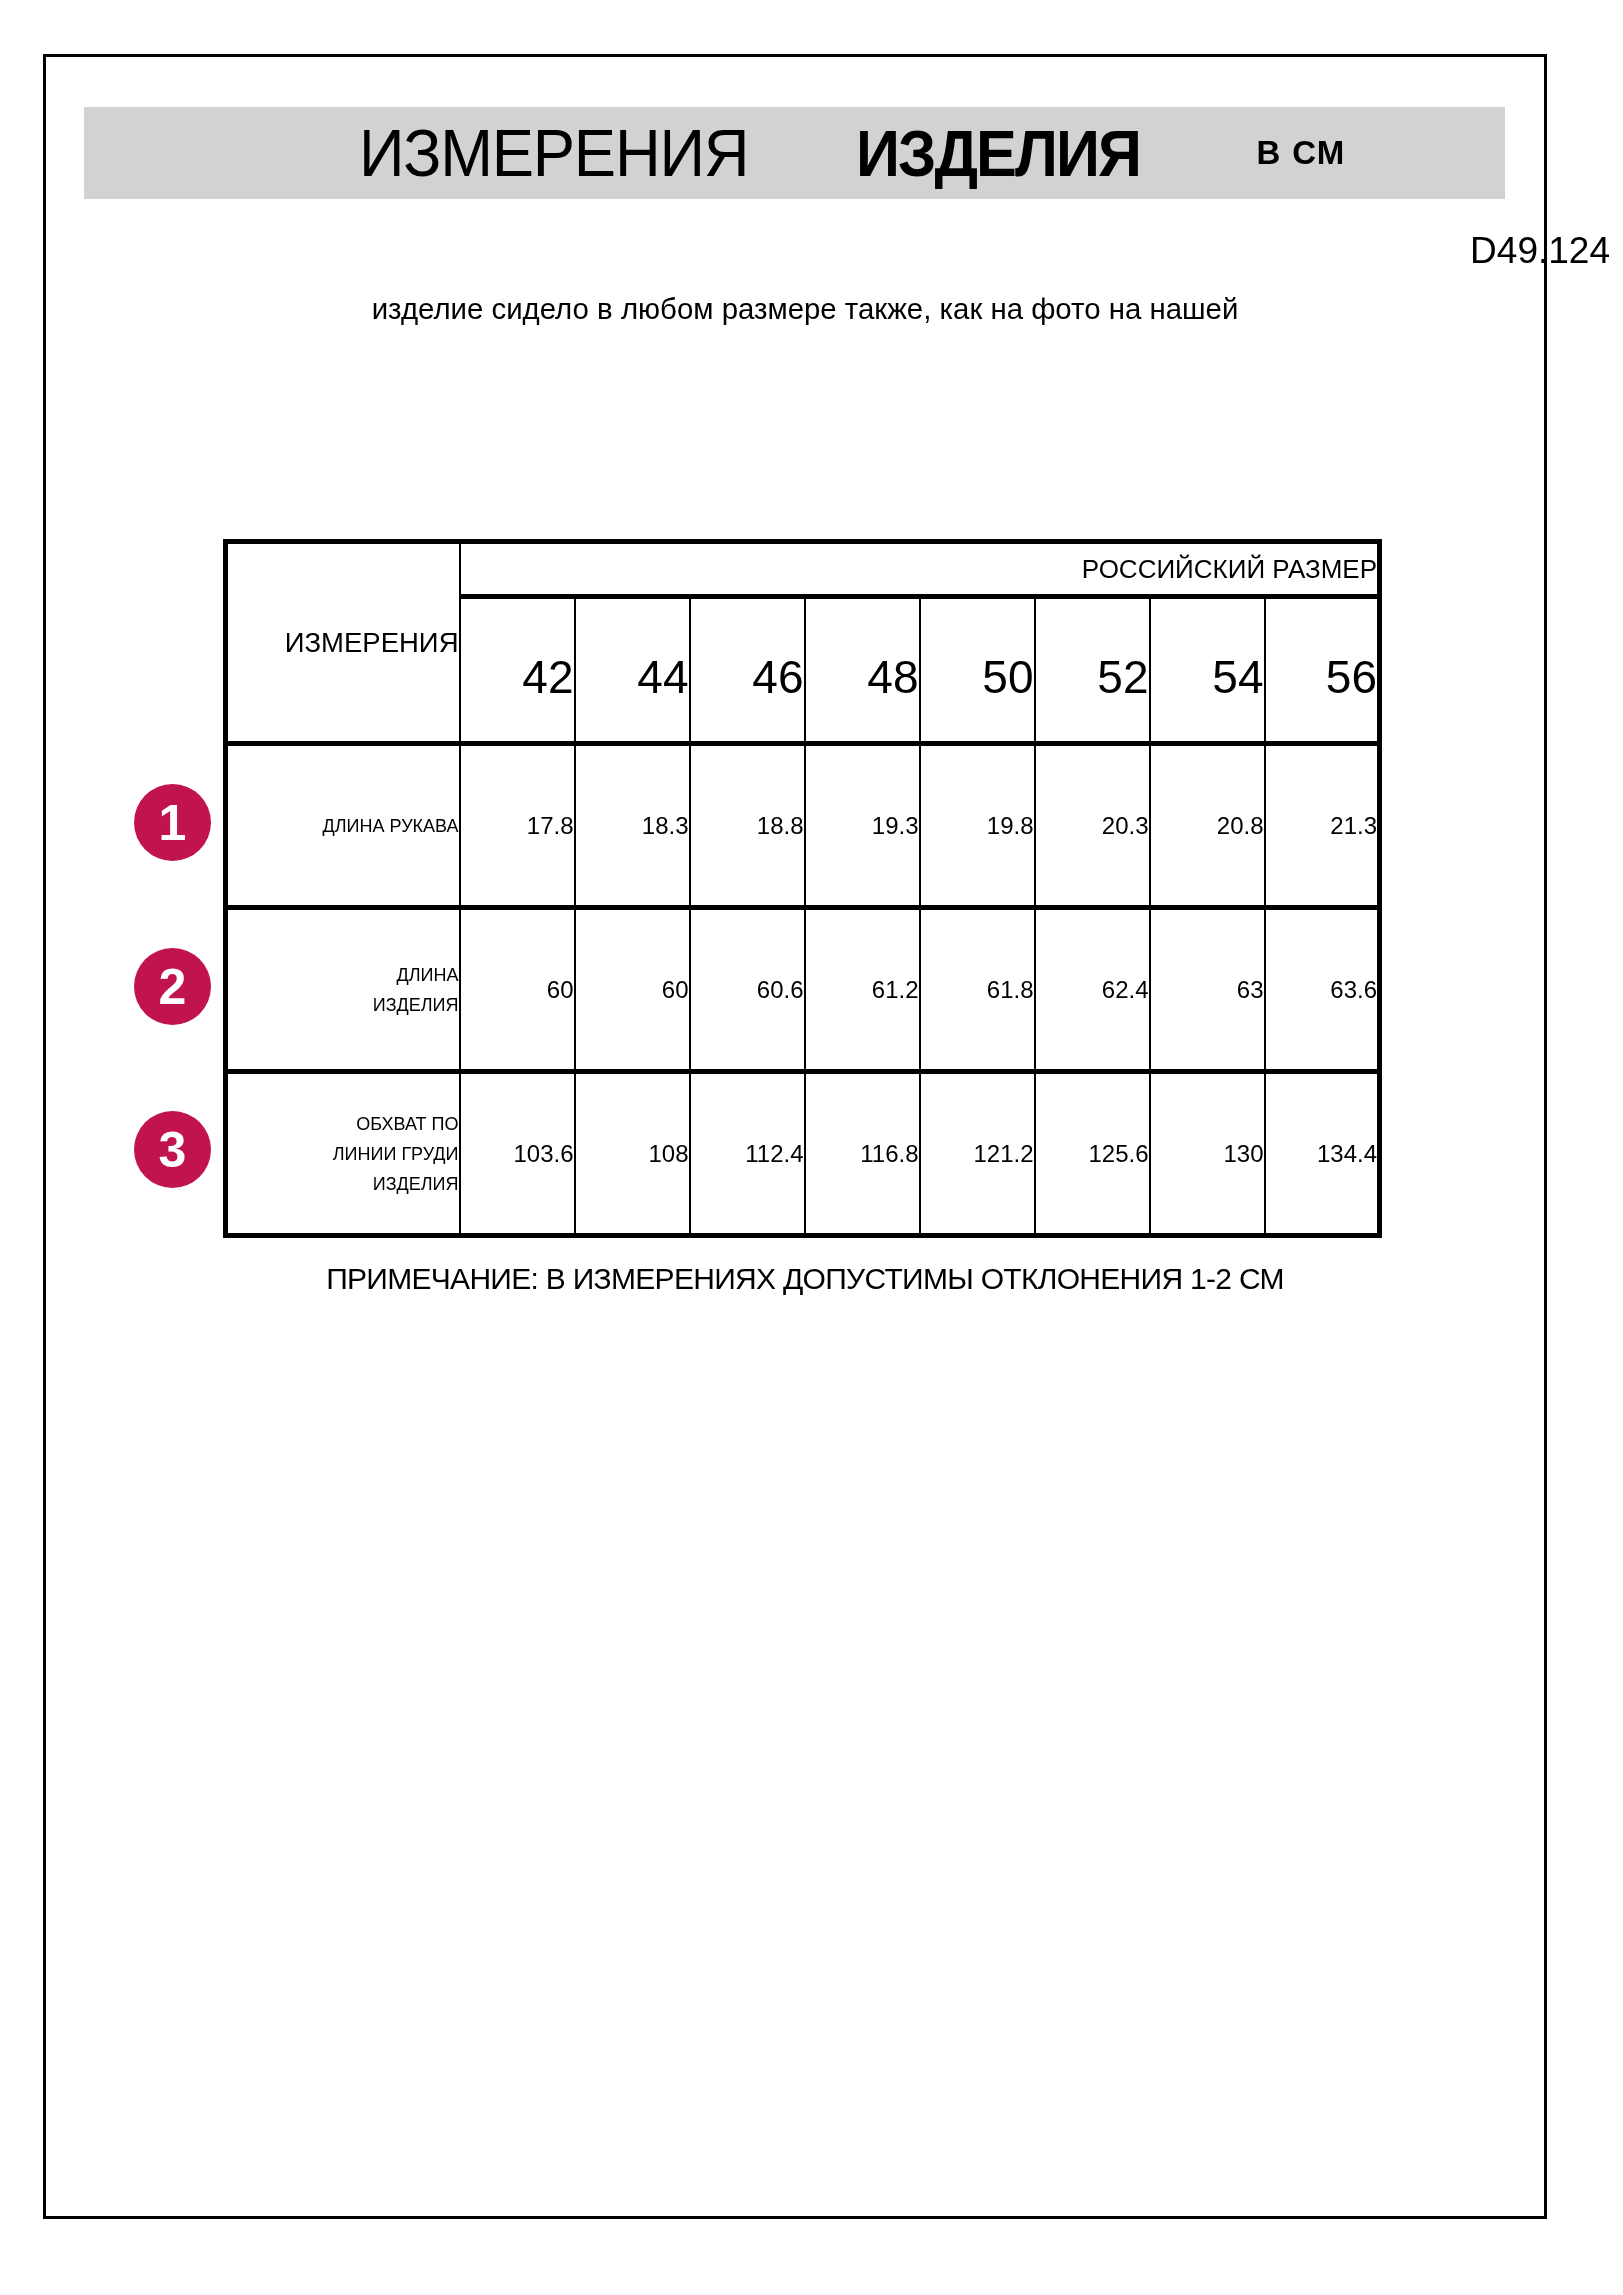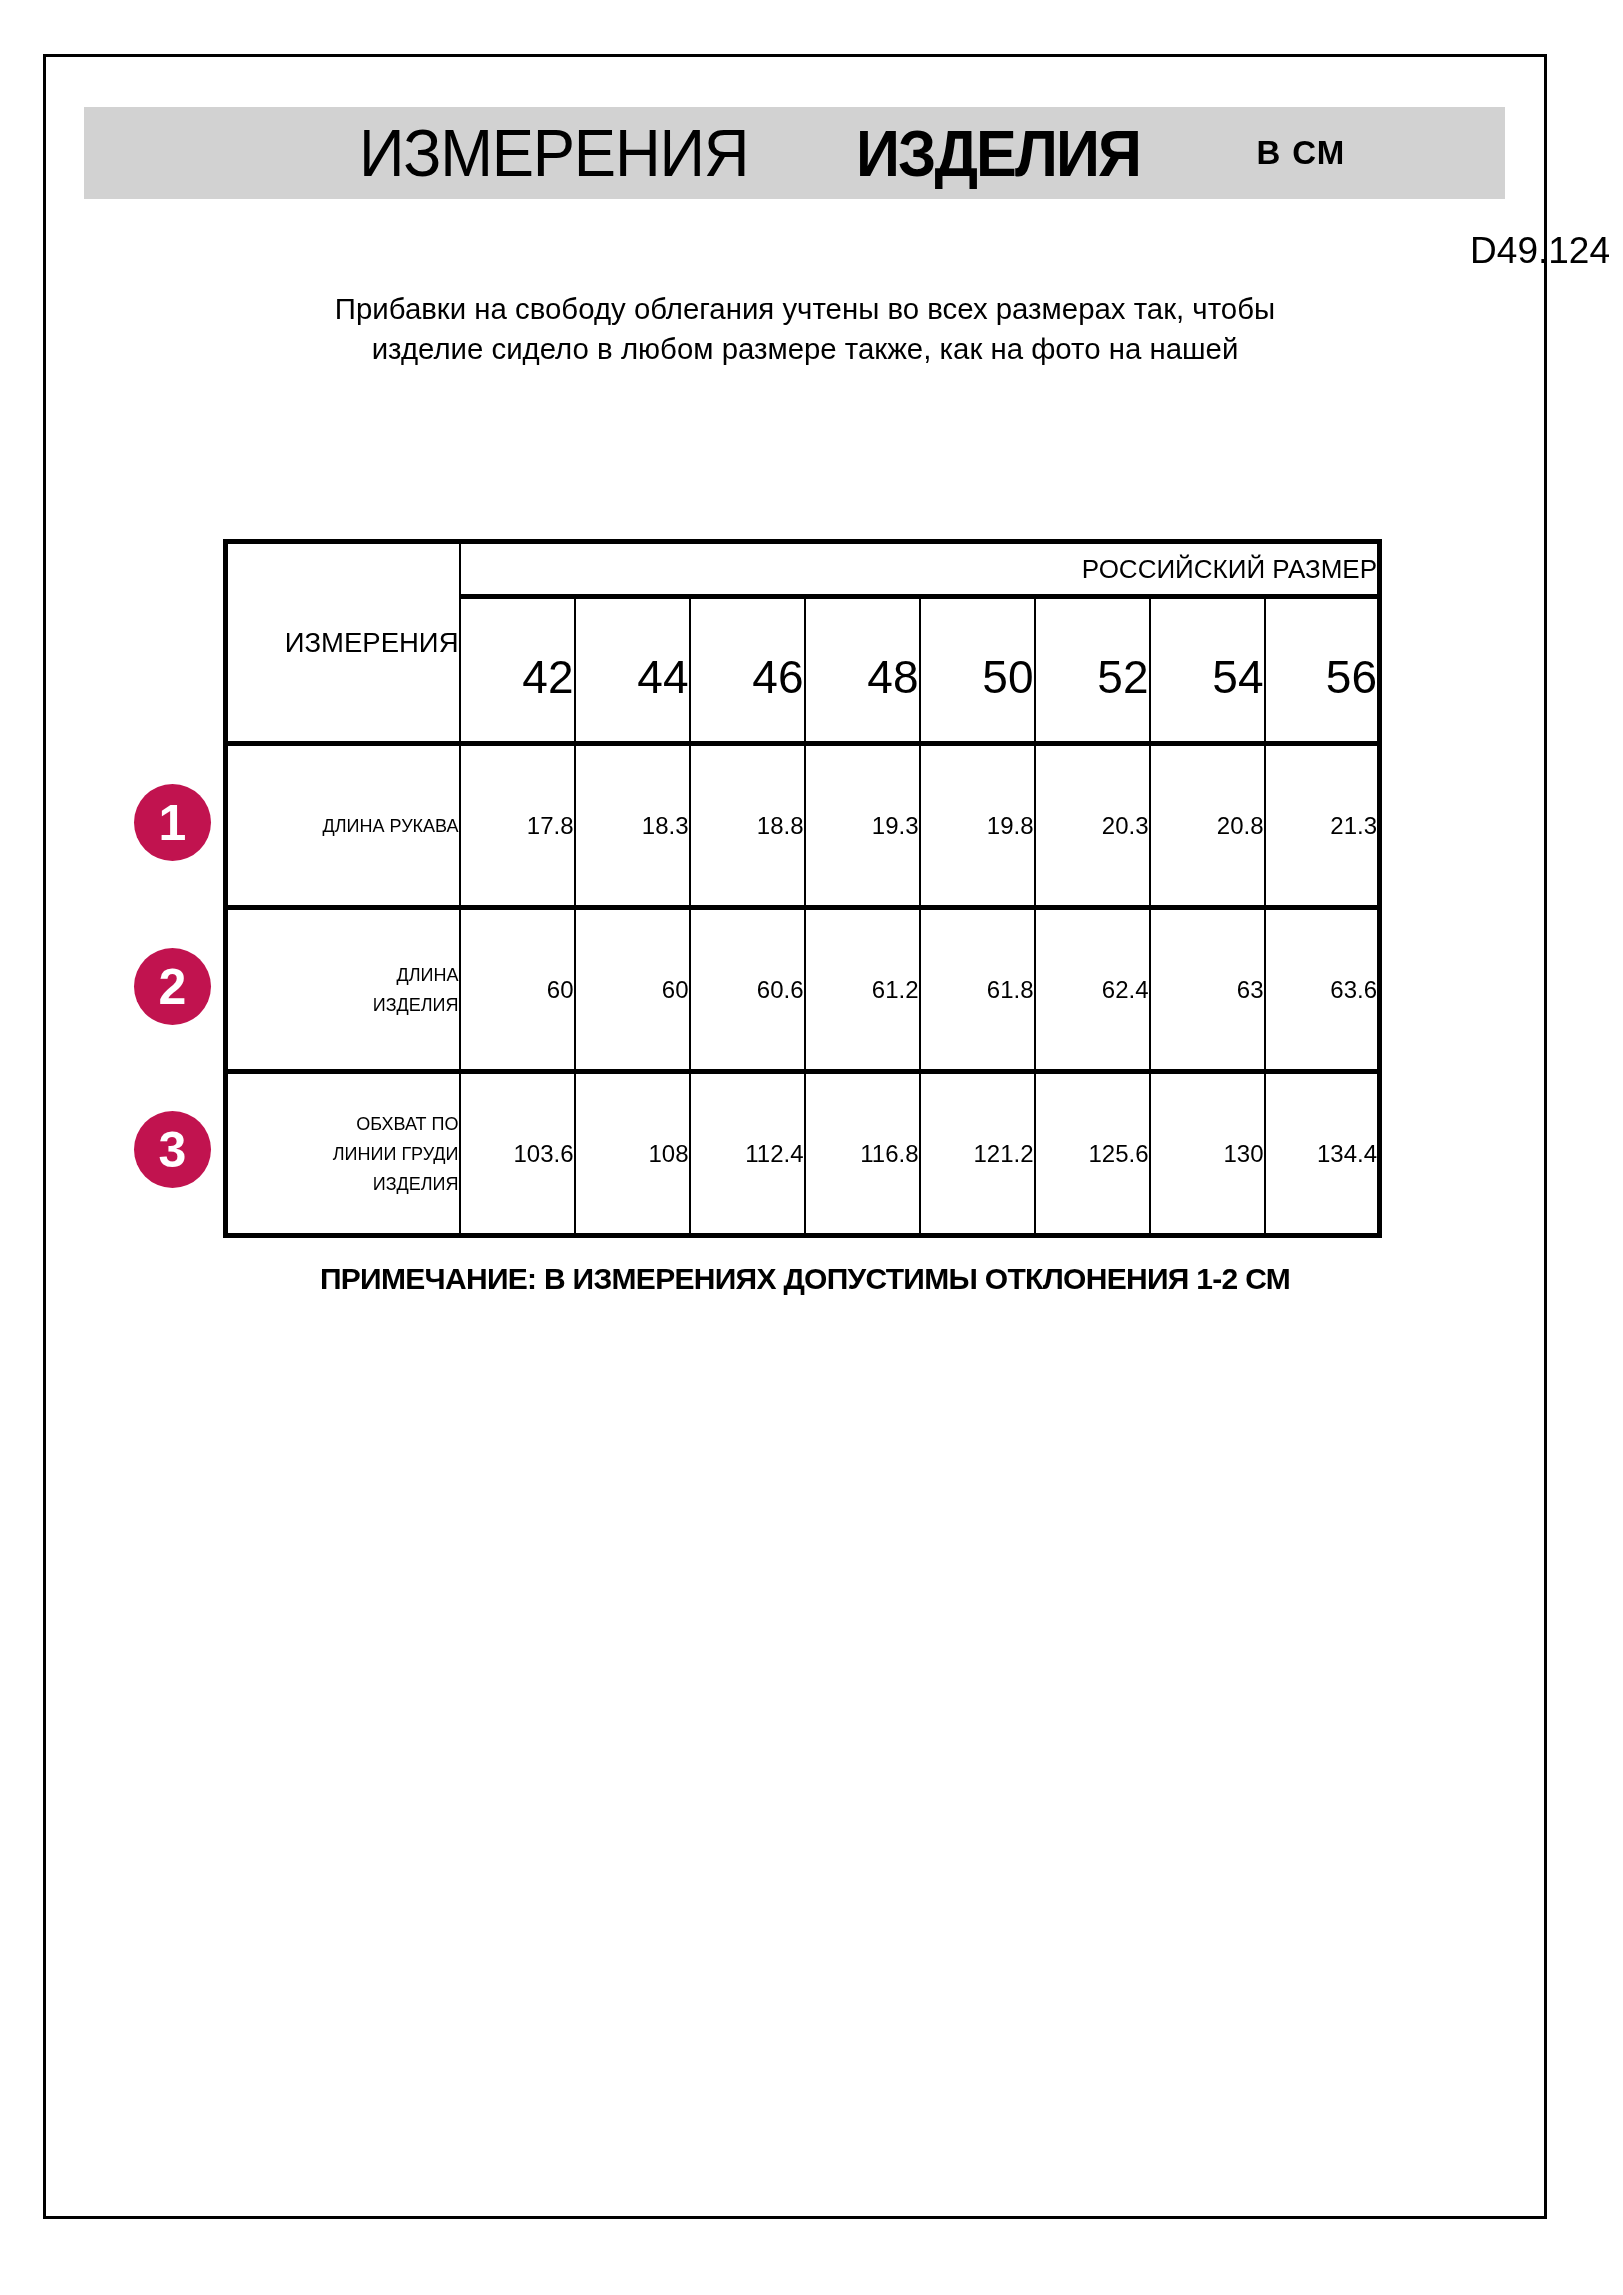--- a/index.html
+++ b/index.html
@@ -63,38 +63,37 @@
     position:absolute;left:134px;width:77px;height:77px;border-radius:50%;
     background:var(--accent);color:#ffffff;
     display:flex;align-items:center;justify-content:center;
     font-size:50px;font-weight:bold;
   }
   .row-badge:nth-of-type(1){top:784px;}
   .row-badge:nth-of-type(2){top:948px;}
   .row-badge:nth-of-type(3){top:1111px;}
   .note{
     position:absolute;left:0;top:1262px;width:1610px;
-    text-align:center;font-size:30px;font-weight:bold;letter-spacing:-0.7px;
+    text-align:center;font-size:30px;font-weight:normal;letter-spacing:-0.7px;
   }
 </style>
 </head>
 <body>
 
 <div class="frame"></div>
 
 <div class="title-band">
   <span class="title-word-1">ИЗМЕРЕНИЯ</span>
   <span class="title-word-2">ИЗДЕЛИЯ</span>
   <span class="title-unit">В СМ</span>
 </div>
 
 <div class="product-code">D49.124</div>
 
 <div class="intro">
-  <div>Прибавки на свободу облегания учтены во всех размерах так, чтобы</div>
   <div>изделие сидело в любом размере также, как на фото на нашей</div>
 </div>
 
 <div class="table-wrap">
   <table class="size-table" id="size-table">
     <colgroup id="size-table-cols">
         <col class="label-col">
         <col class="size-col">
         <col class="size-col">
         <col class="size-col">

